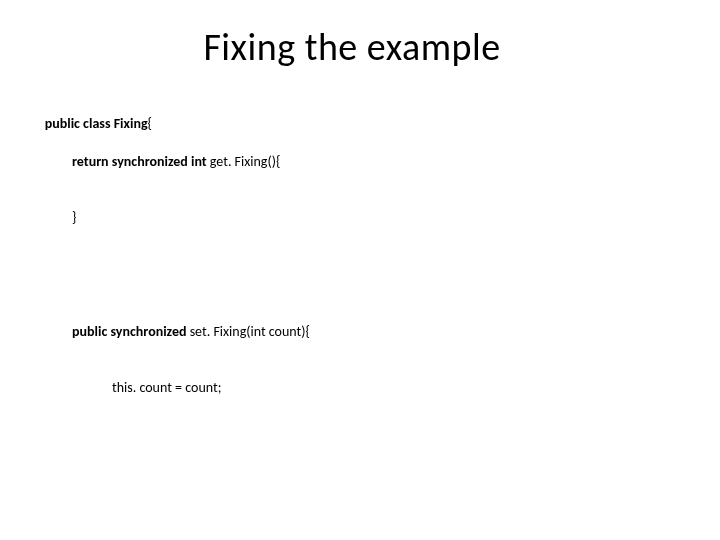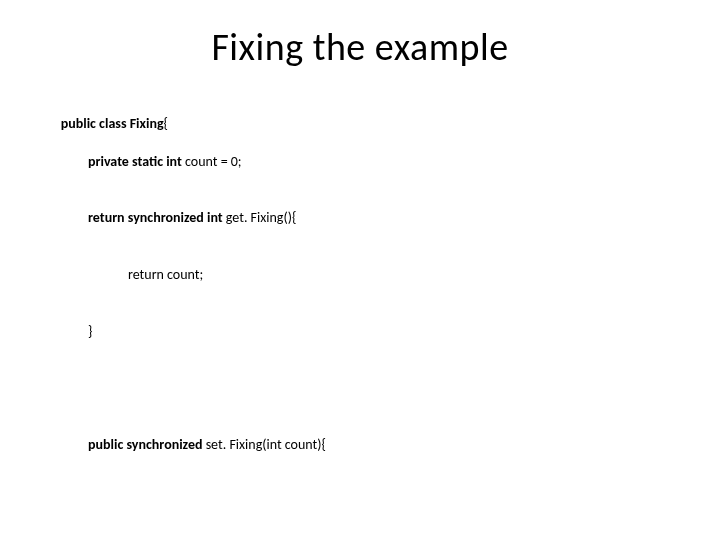--- a/index.html
+++ b/index.html
@@ -9,21 +9,21 @@
     height: 540px;
     background: #fff;
     font-family: Calibri, "Segoe UI", Arial, sans-serif;
     color: #000;
     overflow: hidden;
   }
   .slide {
     width: 720px;
     height: 540px;
     box-sizing: border-box;
-    padding: 18px 48px 20px 48px;
+    padding: 18px 48px 20px 32px;
   }
   .title {
     font-size: 38px;
     font-weight: 400;
     text-align: center;
     margin: 6px 0 26px 0;
     letter-spacing: 0.5px;
   }
   .code {
     font-size: 14px;
@@ -37,23 +37,22 @@
 </style>
 </head>
 <body>
 
 <div class="slide">
 
   <div class="title">Fixing the example</div>
 
   <div class="code">
     <span><span class="kw">public class Fixing</span><span>{</span></span>
-    <span class="indent1"><span class="kw">private static int</span><span> count = 0;</span></span>
     <span class="indent1"><span class="kw">return synchronized int</span><span> get. Fixing(){</span></span>
-    <span class="indent2">return count;</span>
     <span class="indent1">}</span>
     <span class="indent1"> </span>
     <span class="indent1"><span class="kw">public synchronized </span><span>set. Fixing(int count){</span></span>
+    <span class="indent2">this. count = count;</span>
     
     
   </div>
 
 </div>
 
 </body></html>

